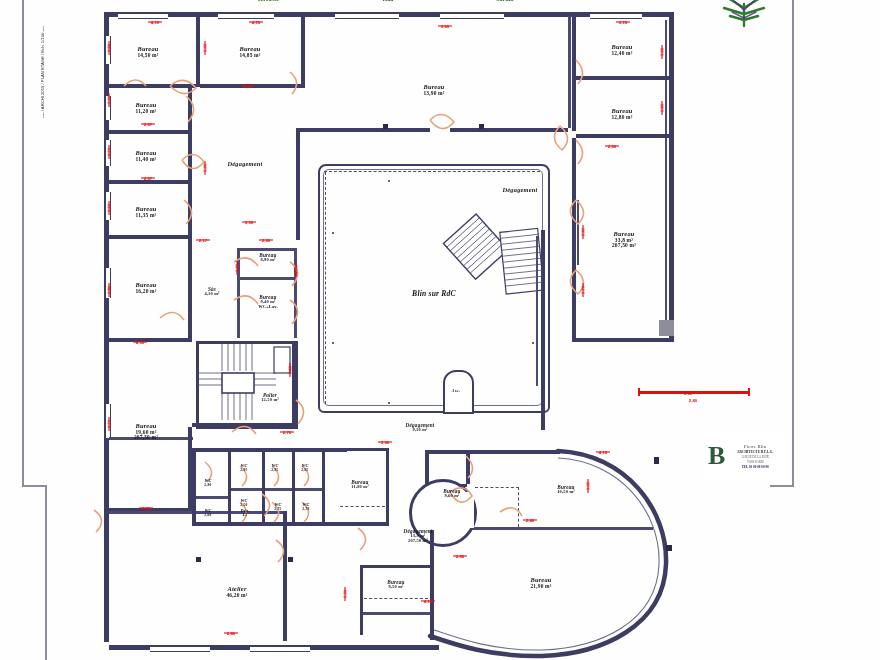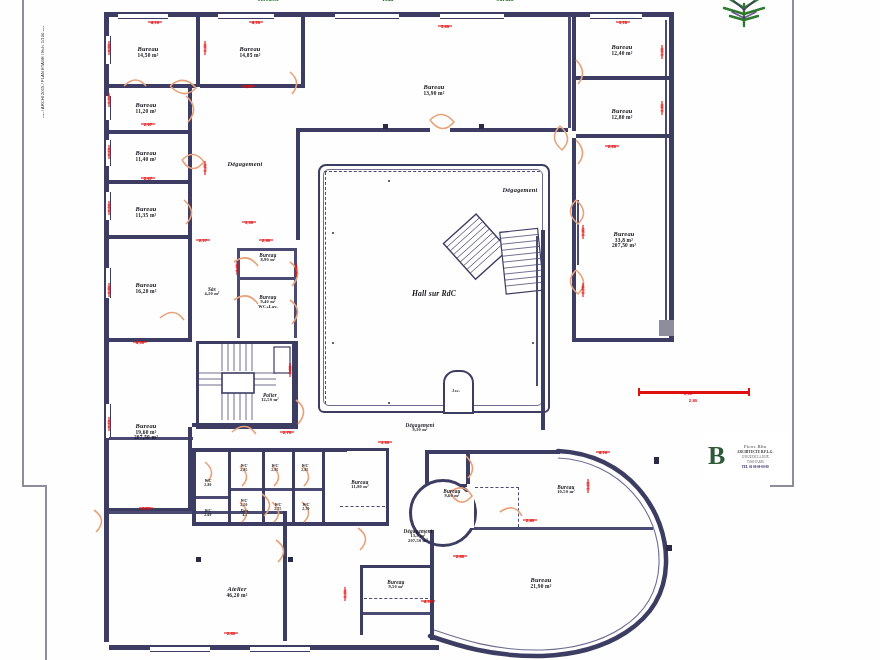--- a/index.html
+++ b/index.html
@@ -361,21 +361,21 @@
       <div class="rlabel" style="left: 245px; top: 164px;"><span class="nm">Dégagement</span></div>
       <div class="rlabel sm" style="left: 212px; top: 292px;"><span class="nm">Sàs</span><span class="ar">4,10 m²</span></div>
       <div class="rlabel sm" style="left: 268px; top: 258px;"><span class="nm">Bureau</span><span class="ar">8,90 m²</span></div>
       <div class="rlabel sm" style="left: 268px; top: 302px;"><span class="nm">Bureau</span><span class="ar">9,40 m²
 WC+Lav.</span></div>
       <div class="rlabel sm" style="left: 270px; top: 398px;"><span class="nm">Palier</span><span class="ar">12,50 m²</span></div>
       <div class="rlabel" style="left: 146px; top: 432px;"><span class="nm">Bureau</span><span class="ar">19,60 m²
 207,50 m²</span></div>
       <div class="rlabel sm" style="left: 420px; top: 428px;"><span class="nm">Dégagement</span><span class="ar">9,10 m²</span></div>
       <div class="rlabel" style="left: 434px; top: 90px;"><span class="nm">Bureau</span><span class="ar">13,90 m²</span></div>
-      <div class="rlabel big" style="left: 434px; top: 294px;"><span class="nm">Hall sur RdC</span></div>
+      <div class="rlabel big" style="left: 434px; top: 294px;"><span class="nm">Blin sur RdC</span></div>
       <div class="rlabel" style="left: 520px; top: 190px;"><span class="nm">Dégagement</span></div>
       <div class="rlabel xs" style="left: 456px; top: 391px;"><span class="nm">Asc.</span></div>
       <div class="rlabel" style="left: 622px; top: 50px;"><span class="nm">Bureau</span><span class="ar">12,40 m²</span></div>
       <div class="rlabel" style="left: 622px; top: 114px;"><span class="nm">Bureau</span><span class="ar">12,80 m²</span></div>
       <div class="rlabel" style="left: 624px; top: 240px;"><span class="nm">Bureau</span><span class="ar">33,8 m²
 207,50 m²</span></div>
       <div class="rlabel xs" style="left: 208px; top: 483px;"><span class="nm">WC</span><span class="ar">2,80</span></div>
       <div class="rlabel xs" style="left: 244px; top: 468px;"><span class="nm">WC</span><span class="ar">2,95</span></div>
       <div class="rlabel xs" style="left: 275px; top: 468px;"><span class="nm">WC</span><span class="ar">2,95</span></div>
       <div class="rlabel xs" style="left: 305px; top: 468px;"><span class="nm">WC</span><span class="ar">2,95</span></div>

